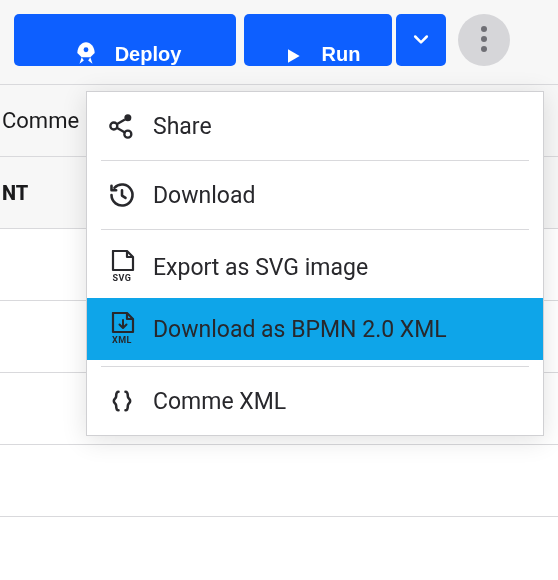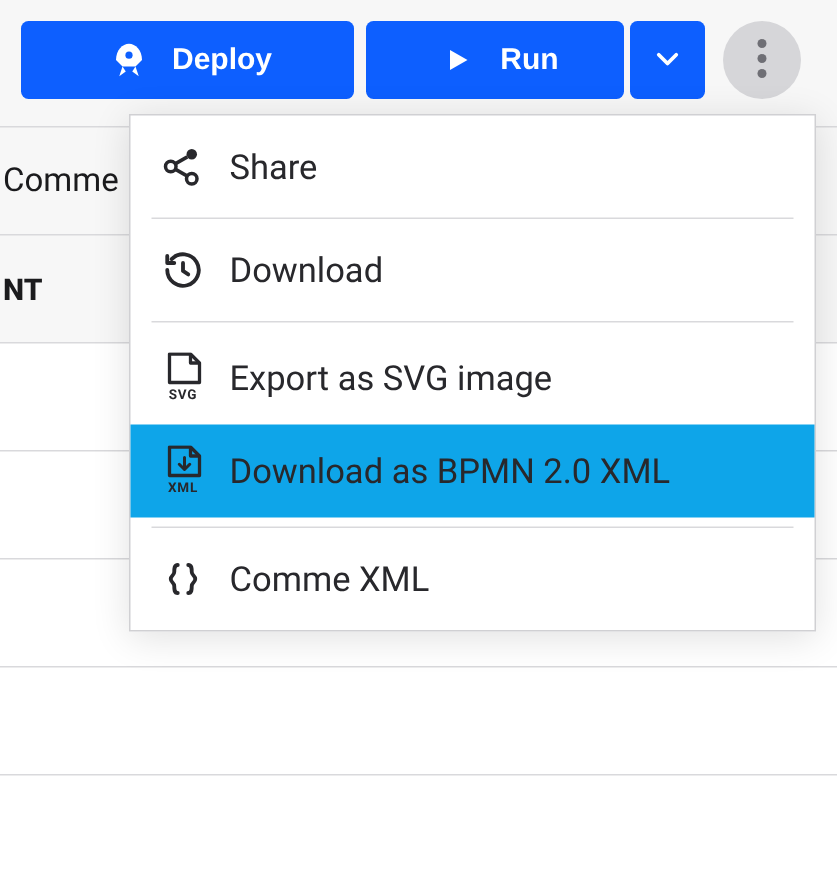--- a/index.html
+++ b/index.html
@@ -20,30 +20,30 @@
   background: #f7f7f7;
 }
 
 .btn-primary {
   background: #0d5fff;
   color: #fff;
   border: none;
   height: 52px;
   border-radius: 5px;
   display: inline-flex;
-  align-items: center;
+  align-items: flex-end;
   justify-content: center;
   gap: 12px;
   font-weight: 700;
   font-size: 20px;
   cursor: pointer;
   padding: 0 26px;
 }
 .btn-primary.deploy { width: 222px; }
-.btn-primary.run { width: 172px; }
+.btn-primary.run { width: 148px; }
 .btn-caret {
   background: #0d5fff;
   color: #fff;
   border: none;
   height: 52px;
   width: 50px;
   border-radius: 5px;
   display: inline-flex;
   align-items: center;
   justify-content: center;
@@ -79,21 +79,21 @@
   padding-left: 2px;
   font-size: 22px;
   color: #1b1b1d;
   background: #fff;
 }
 .bg-row.head { background: #f7f7f7; }
 .bg-row.bold { font-weight: 800; font-size: 20px; }
 
 .dropdown {
   position: absolute;
-  top: 76px;
+  top: 91px;
   left: 86px;
   width: 458px;
   background: #fff;
   border: 1px solid #d0d0d3;
   box-shadow: 0 4px 24px rgba(0,0,0,0.12);
 }
 .dropdown-section {
   padding: 6px 0;
 }
 .dropdown-item {

